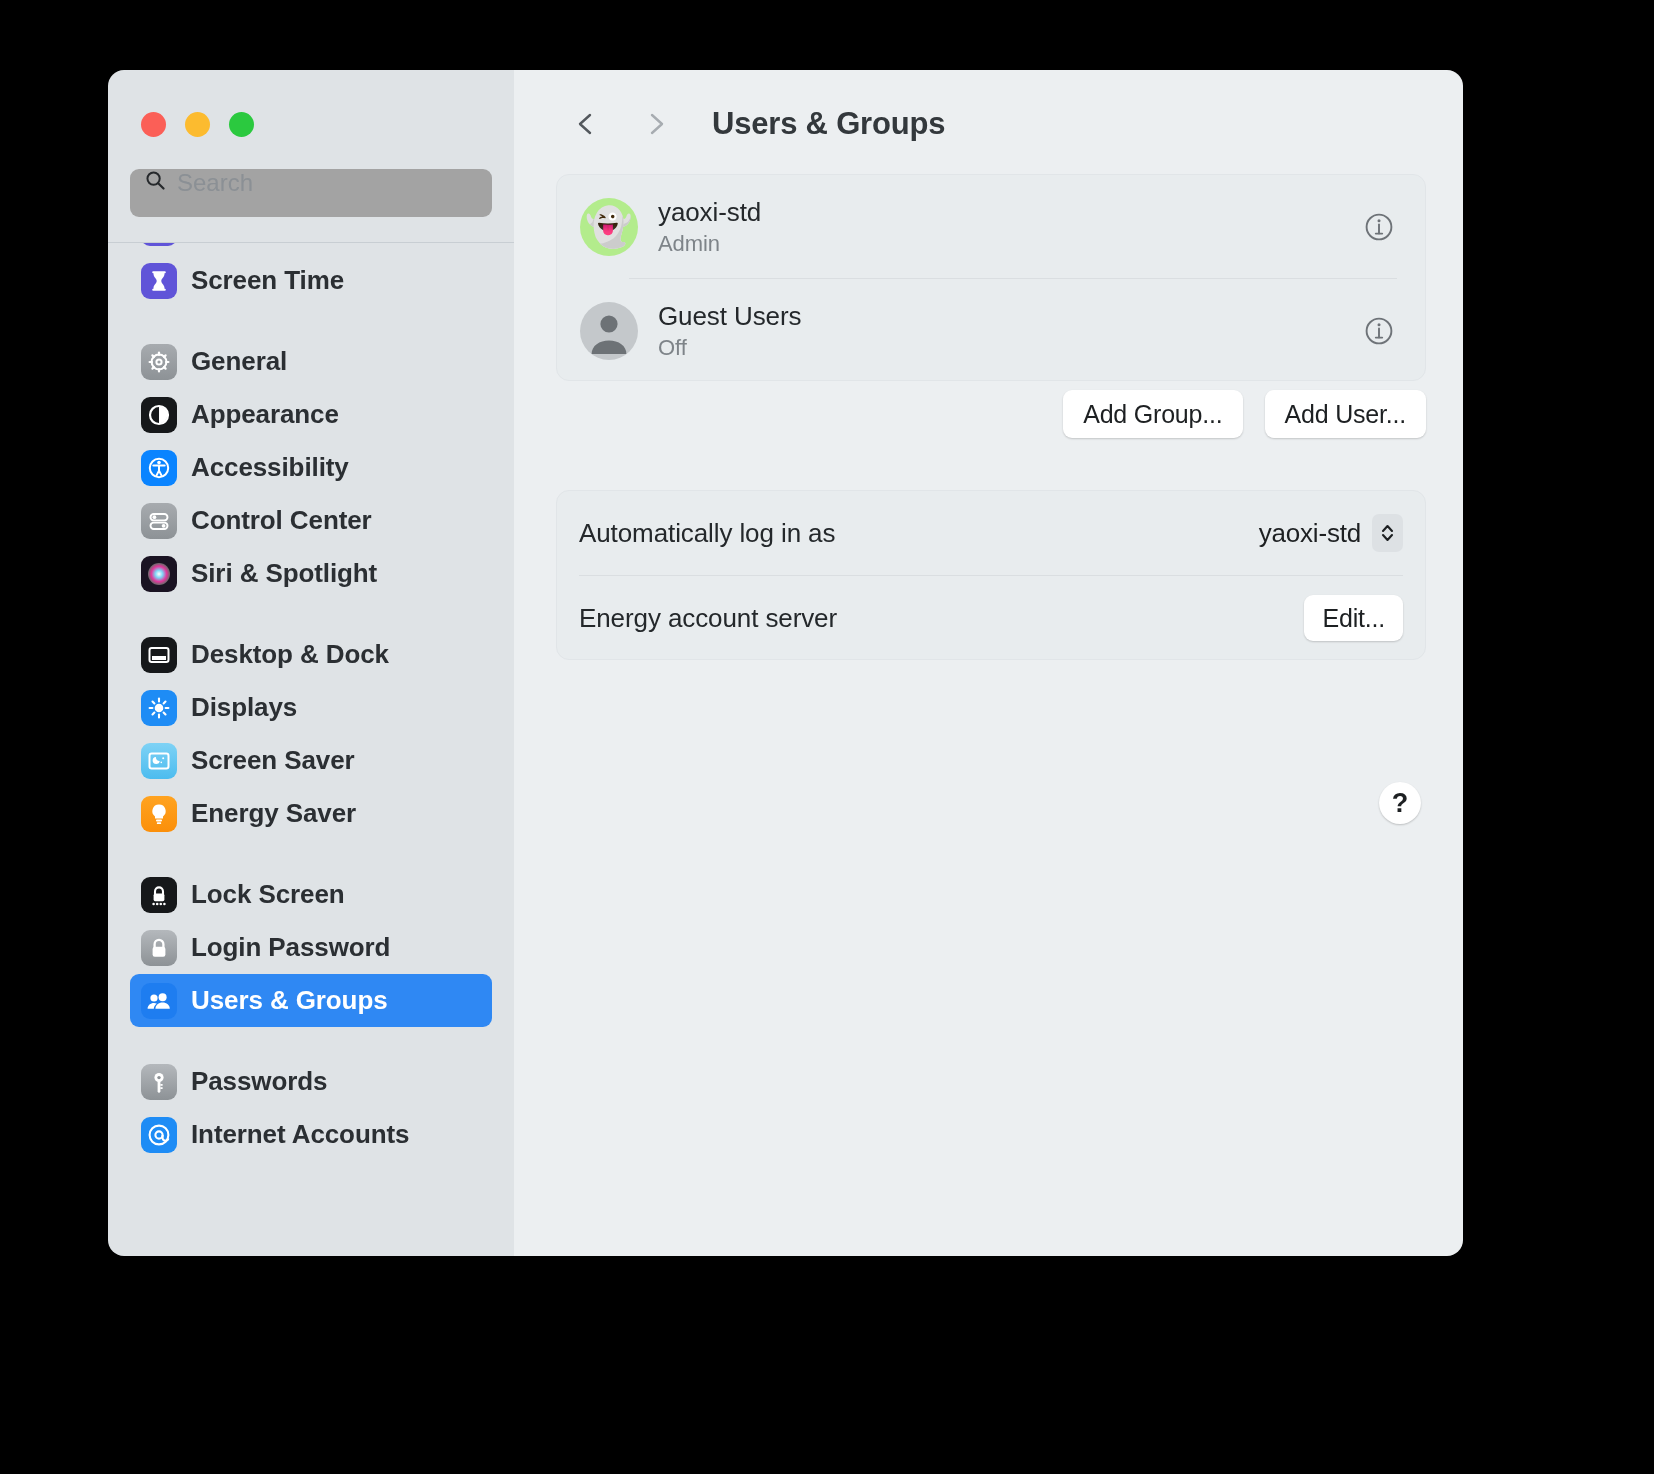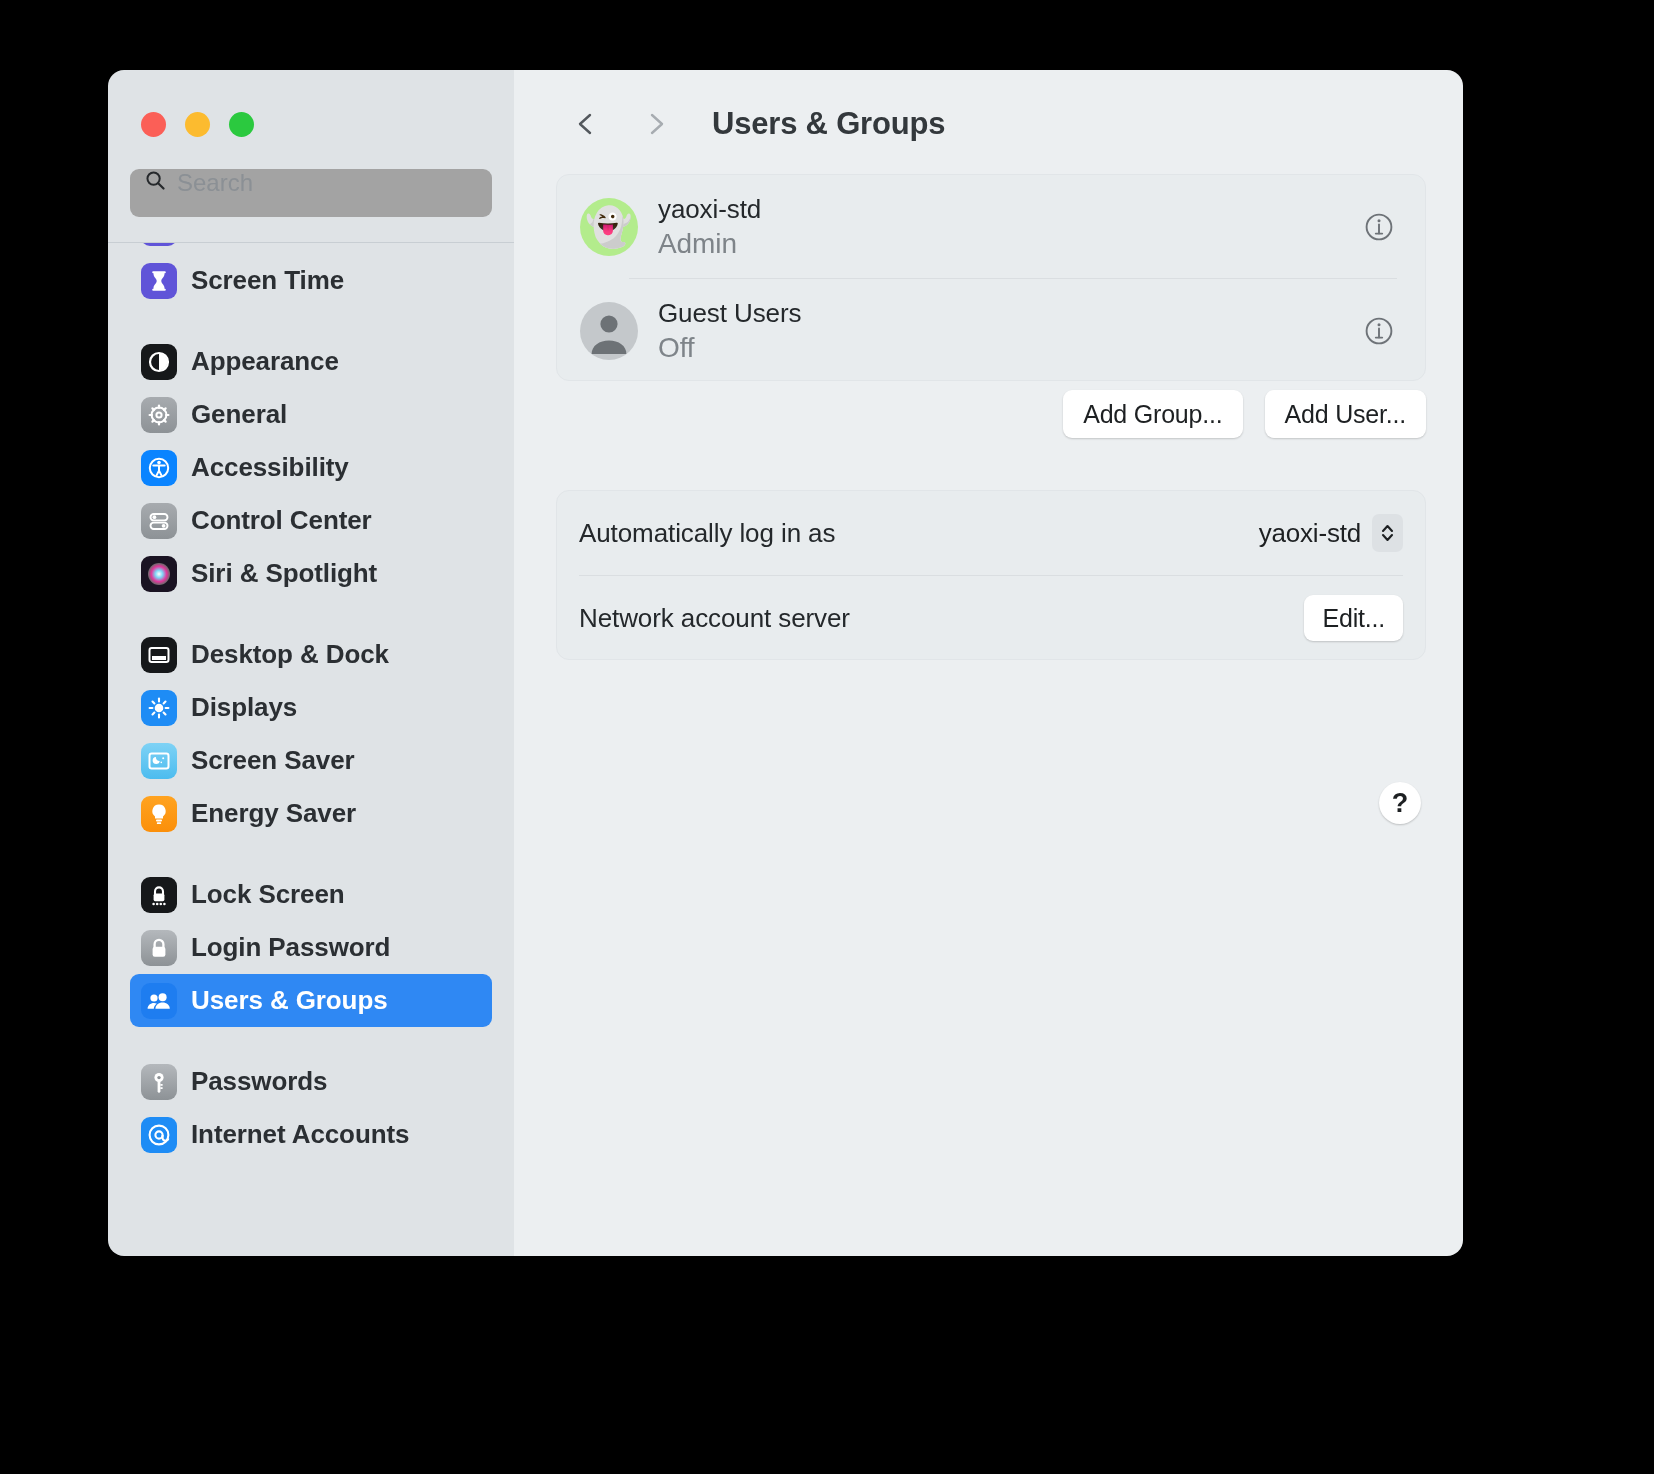--- a/index.html
+++ b/index.html
@@ -138,21 +138,21 @@
     flex: 0 0 58px;
     display: flex; align-items: center; justify-content: center;
     margin-right: 20px;
     overflow: hidden;
   }
   .avatar.ghost { background: #b3ec8c; }
   .avatar.guest { background: #c4c8cb; position: relative; }
   .ghost-emoji { font-size: 38px; line-height: 1; }
   .usertext { display: flex; flex-direction: column; gap: 3px; flex: 1; }
   .uname { font-size: 26px; color: #24282b; letter-spacing: -0.1px; }
-  .urole { font-size: 28px; color: #7e8489; letter-spacing: -0.1px; }
+  .urole { font-size: 22px; color: #7e8489; letter-spacing: -0.1px; }
   .rowsep { height: 1px; background: #dadee1; margin: 0 28px 0 72px; }
   .infobtn { width: 36px; height: 36px; cursor: default; flex: 0 0 36px; }
 
   .btnrow {
     position: absolute;
     left: 42px; top: 320px; width: 870px;
     display: flex; justify-content: flex-end; gap: 22px;
   }
   .pushbtn {
     background: #ffffff;
@@ -249,29 +249,20 @@
                 <path d="M12.5 9.5h11v1.6c0 3-3.2 4.6-3.2 6.9s3.2 3.9 3.2 6.9v1.6h-11v-1.6c0-3 3.2-4.6 3.2-6.9s-3.2-3.9-3.2-6.9z" fill="#fff"></path>
                 <rect x="11.2" y="8.3" width="13.6" height="1.9" rx="0.9" fill="#fff"></rect>
                 <rect x="11.2" y="25.8" width="13.6" height="1.9" rx="0.9" fill="#fff"></rect>
               </svg>
           </span>
           <span class="label">Screen Time</span>
         </div>
 
         <div class="navgap"></div>
 
-        <div class="navitem">
-          <span class="ic" style="background:#16181a;">
-            <svg width="36" height="36" viewBox="0 0 36 36">
-                <circle cx="18" cy="18" r="9" fill="none" stroke="#fff" stroke-width="2.2"></circle>
-                <path d="M18 9.6a8.4 8.4 0 0 1 0 16.8z" fill="#fff"></path>
-              </svg>
-          </span>
-          <span class="label">Appearance</span>
-        </div>
         <div class="navitem">
           <span class="ic" style="background:linear-gradient(180deg,#a7abaf,#8d9296);">
             <svg width="36" height="36" viewBox="0 0 36 36">
               <g fill="none" stroke="#fff" stroke-width="2">
                 <circle cx="18" cy="18" r="7.4"></circle>
                 <circle cx="18" cy="18" r="2.6"></circle>
               </g>
               <g stroke="#fff" stroke-width="2.2" stroke-linecap="round">
                 <line x1="18" y1="8.6" x2="18" y2="11"></line>
                   <line x1="18" y1="25" x2="18" y2="27.4"></line>
@@ -280,20 +271,29 @@
                 <line x1="11.4" y1="11.4" x2="13" y2="13"></line>
                   <line x1="23" y1="23" x2="24.6" y2="24.6"></line>
                 <line x1="24.6" y1="11.4" x2="23" y2="13"></line>
                   <line x1="13" y1="23" x2="11.4" y2="24.6"></line>
               </g>
             </svg>
           </span>
           <span class="label">General</span>
         </div>
         <div class="navitem">
+          <span class="ic" style="background:#16181a;">
+            <svg width="36" height="36" viewBox="0 0 36 36">
+                <circle cx="18" cy="18" r="9" fill="none" stroke="#fff" stroke-width="2.2"></circle>
+                <path d="M18 9.6a8.4 8.4 0 0 1 0 16.8z" fill="#fff"></path>
+              </svg>
+          </span>
+          <span class="label">Appearance</span>
+        </div>
+        <div class="navitem">
           <span class="ic" style="background:#0a84ff;">
             <svg width="36" height="36" viewBox="0 0 36 36">
                 <circle cx="18" cy="18" r="9.2" fill="none" stroke="#fff" stroke-width="2"></circle>
                 <circle cx="18" cy="12.6" r="1.8" fill="#fff"></circle>
                 <path d="M12.3 15.4h11.4M18 15.4v5.2l-2.6 5M18 20.6l2.6 5" stroke="#fff" stroke-width="2" stroke-linecap="round" fill="none"></path>
               </svg>
           </span>
           <span class="label">Accessibility</span>
         </div>
         <div class="navitem">
@@ -516,20 +516,20 @@
               <polyline points="4,10 8.5,5 13,10" fill="none" stroke="#1d2022" stroke-width="2.1" stroke-linecap="round" stroke-linejoin="round"></polyline>
               <polyline points="4,14 8.5,19 13,14" fill="none" stroke="#1d2022" stroke-width="2.1" stroke-linecap="round" stroke-linejoin="round"></polyline>
             </svg>
           </span>
         </div>
       </div>
 
       <div class="rowsep" style="margin:0 22px;"></div>
 
       <div class="settingrow">
-        <span class="setlabel">Network account server</span>
+        <span class="setlabel">Energy account server</span>
         <button class="editbtn">Edit...</button>
       </div>
     </div>
 
     <div class="helpbtn">?</div>
   </div>
 </div>
 
 </body></html>

